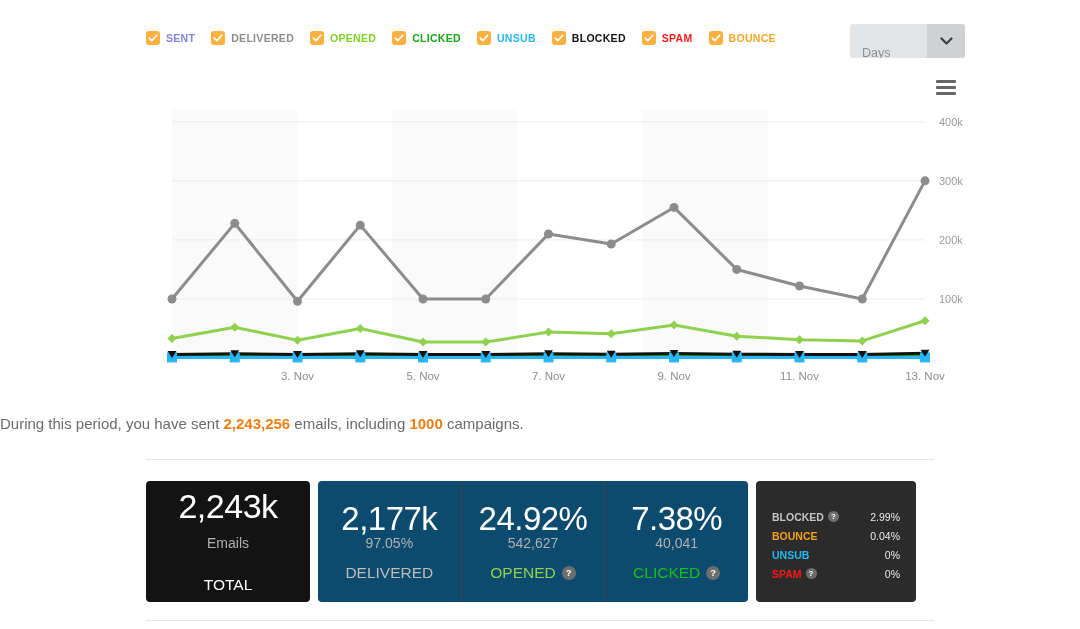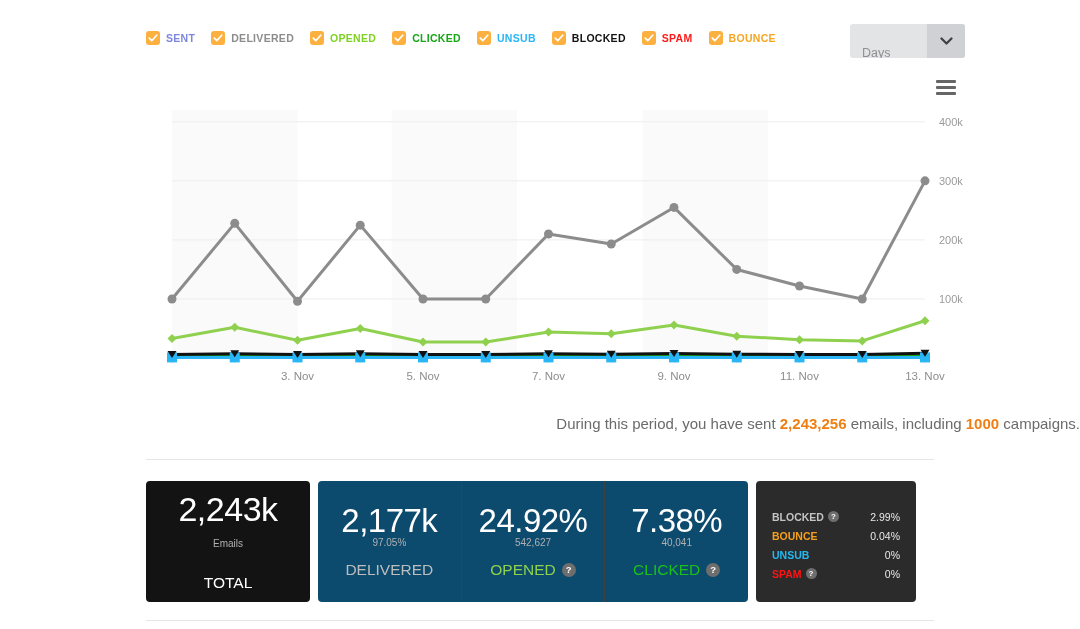--- a/index.html
+++ b/index.html
@@ -114,21 +114,21 @@
     border-radius: 1px;
   }
   .chart-svg { display: block; }
 
   
   .summary {
     position: absolute;
     left: 0;
     top: 415px;
     width: 1080px;
-    text-align: right;
+    text-align: left;
     font-size: 15px;
     color: #6b6b6b;
   }
   .summary b { color: #f07f13; font-weight: bold; }
 
   
   .hrule {
     position: absolute;
     left: 146px;
     width: 788px;
@@ -176,21 +176,21 @@
   .card:last-child { border-right: none; }
   .card-big {
     font-size: 33px;
     color: #ffffff;
     font-weight: normal;
     line-height: 1;
     letter-spacing: -0.5px;
   }
   .card-total .card-big { font-size: 34px; }
   .card-sub {
-    font-size: 10px;
+    font-size: 14px;
     color: #b0b0b0;
     margin-top: 0;
   }
   .card-name {
     font-size: 15.5px;
     margin-top: 13px;
     display: flex;
     align-items: center;
     gap: 6px;
   }

